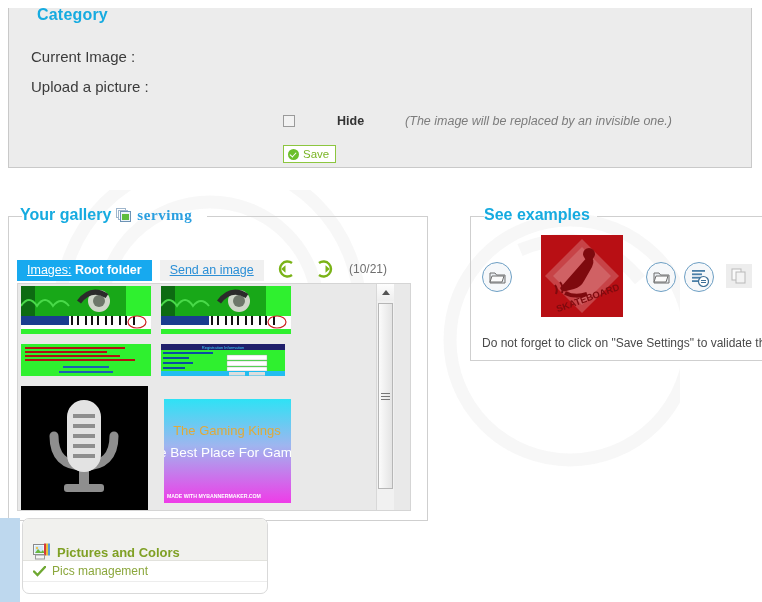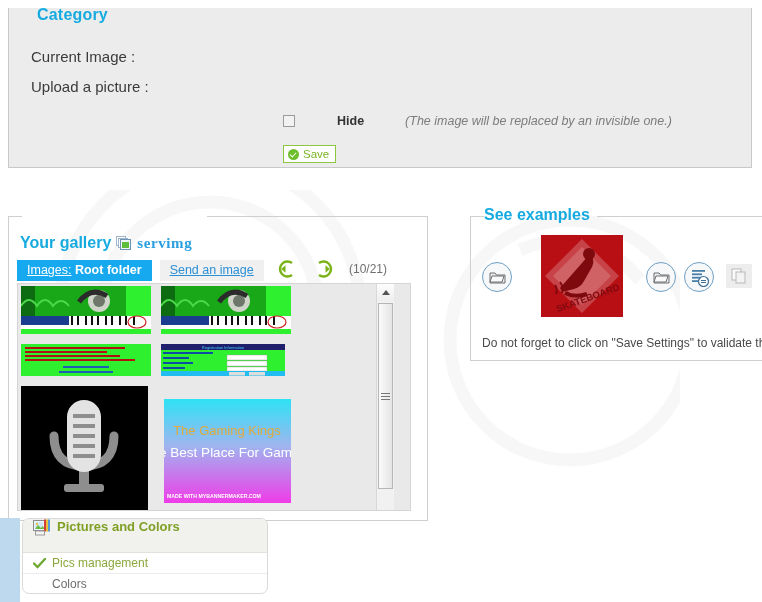--- a/index.html
+++ b/index.html
@@ -91,21 +91,21 @@
   .gal-fieldset{
     position:absolute; left:8px; top:216px; width:420px; height:305px;
     border:1px solid #cfcfcf; border-top:none;
     background:transparent; box-sizing:border-box;
   }
   .gal-topline-l{ position:absolute; left:8px; top:216px; width:14px; height:1px; background:#cfcfcf;}
   .gal-topline-r{ position:absolute; left:207px; top:216px; width:221px; height:1px; background:#cfcfcf;}
   .gal-legend{
     position:absolute; left:20px; top:206px;
     font-size:16px; font-weight:bold; color:#16abe0;
-    display:flex; align-items:center; gap:5px; white-space:nowrap;margin-top:28px;
+    display:flex; align-items:center; gap:5px; white-space:nowrap;
   }
   .servimg-word{
     font-family:Liberation Serif, serif;
     font-size:15px; letter-spacing:.6px; color:#2a9fe0; font-weight:bold;text-align:center;
   }
 
   .tabbar{ position:absolute; left:17px; top:260px; display:flex; align-items:center; gap:8px; }
   .tab-active{
     background:#17a9ef; color:#ffffff; font-size:12.5px;
     padding:3px 10px 4px 10px; white-space:nowrap; cursor:pointer;
@@ -180,22 +180,22 @@
 
   
   .blue-band{ position:absolute; left:0; top:518px; width:20px; height:84px; background:#bed8ee; }
   .menu-card{
     position:absolute; left:22px; top:518px; width:246px; height:76px;
     background:#ffffff; border:1px solid #d9d9d9;
     border-radius:7px 7px 7px 7px;
     box-sizing:border-box; overflow:hidden;
   }
   .menu-head{
-    height:34px; background:#f1f1ee;
-    display:flex; align-items:flex-start; gap:6px; padding:0 10px;
+    height:42px; background:#f1f1ee;
+    display:flex; align-items:flex-end; gap:6px; padding:0 10px;
     border-bottom:1px solid #e2e2dd; box-sizing:border-box;
   }
   .menu-head-title{ font-size:13px; font-weight:bold; color:#7fa024; }
   .menu-item{
     height:21px; display:flex; align-items:center; gap:6px; padding:0 10px;
     border-bottom:1px solid #ededed; box-sizing:border-box; cursor:pointer;
   }
   .menu-item .txt{ font-size:12px; color:#6d6d6d; }
   .menu-item.sel .txt{ color:#8ba73c; }
   .tick{ width:13px; display:flex; justify-content:center; }
@@ -490,21 +490,17 @@
 
     <div class="menu-item sel">
       <span class="tick">
         <svg width="13" height="11" viewBox="0 0 13 11">
           <path d="M1 5.5 L4.5 9 L12 1" stroke="#6fa832" stroke-width="2.4" fill="none" stroke-linecap="round"></path>
         </svg>
       </span>
       <span class="txt">Pics management</span>
     </div>
 
-    <div class="menu-item">
-      <span class="tick"></span>
-      <span class="txt">Colors</span>
-    </div>
 
     <div class="menu-foot"></div>
   </div>
 
 </div>
 
 </body></html>

